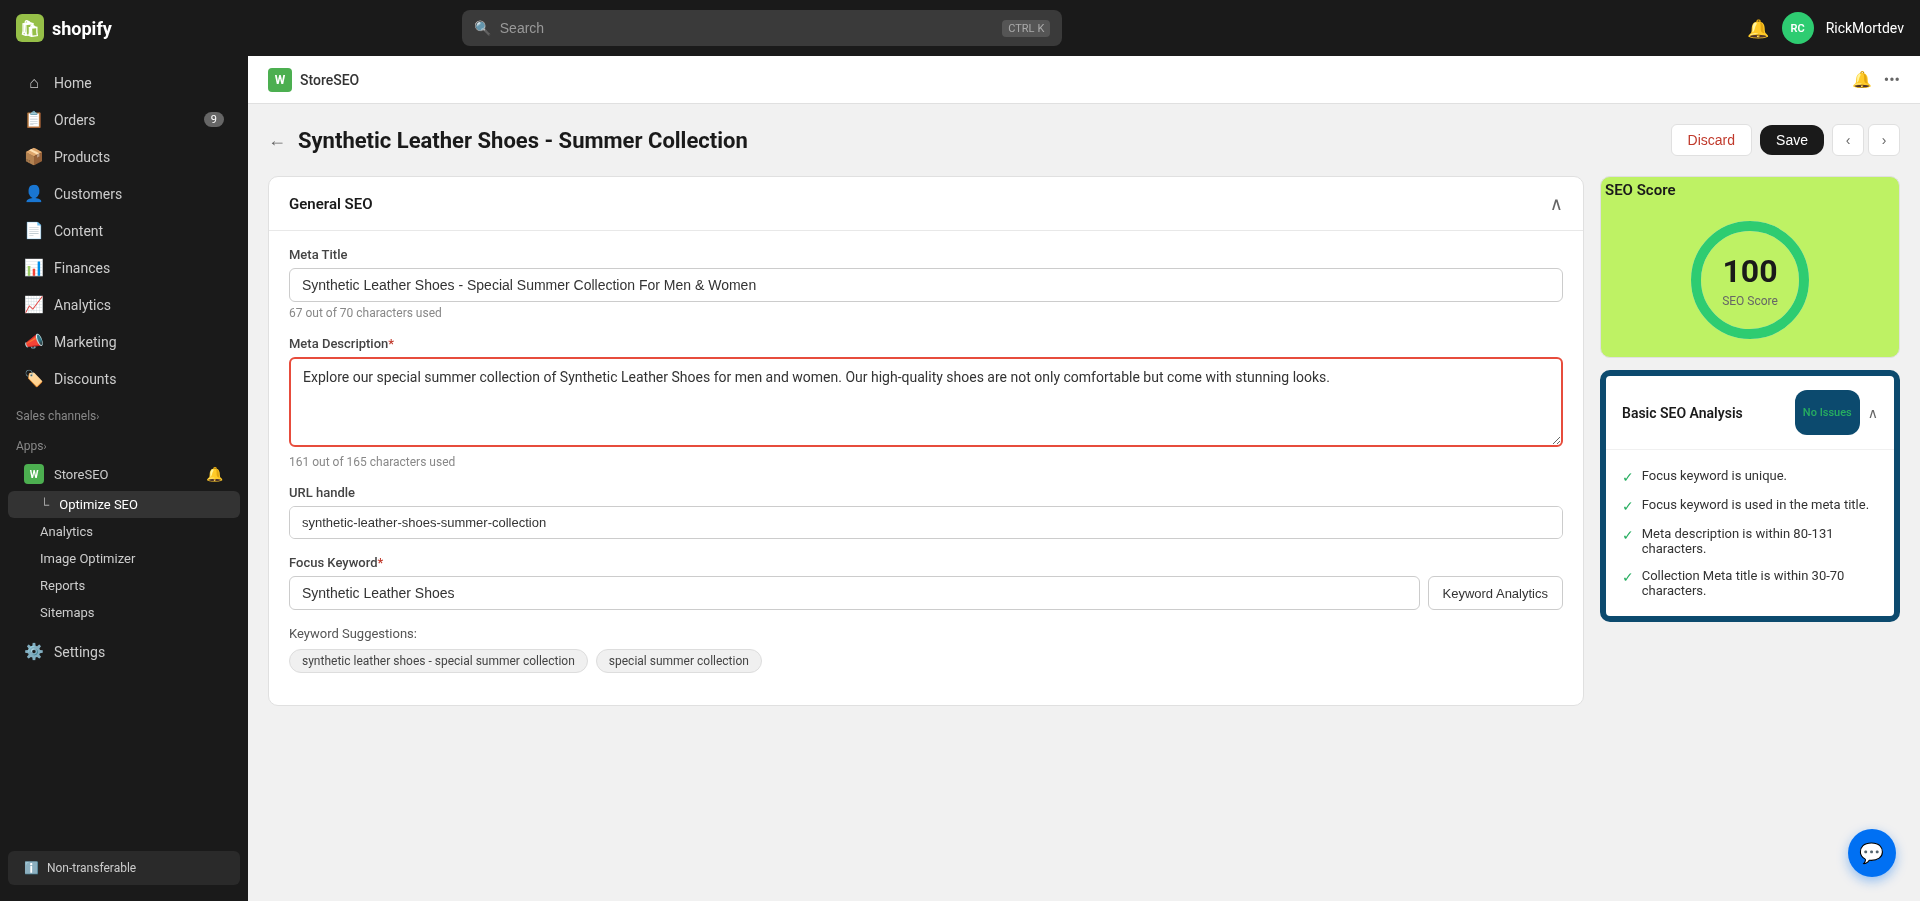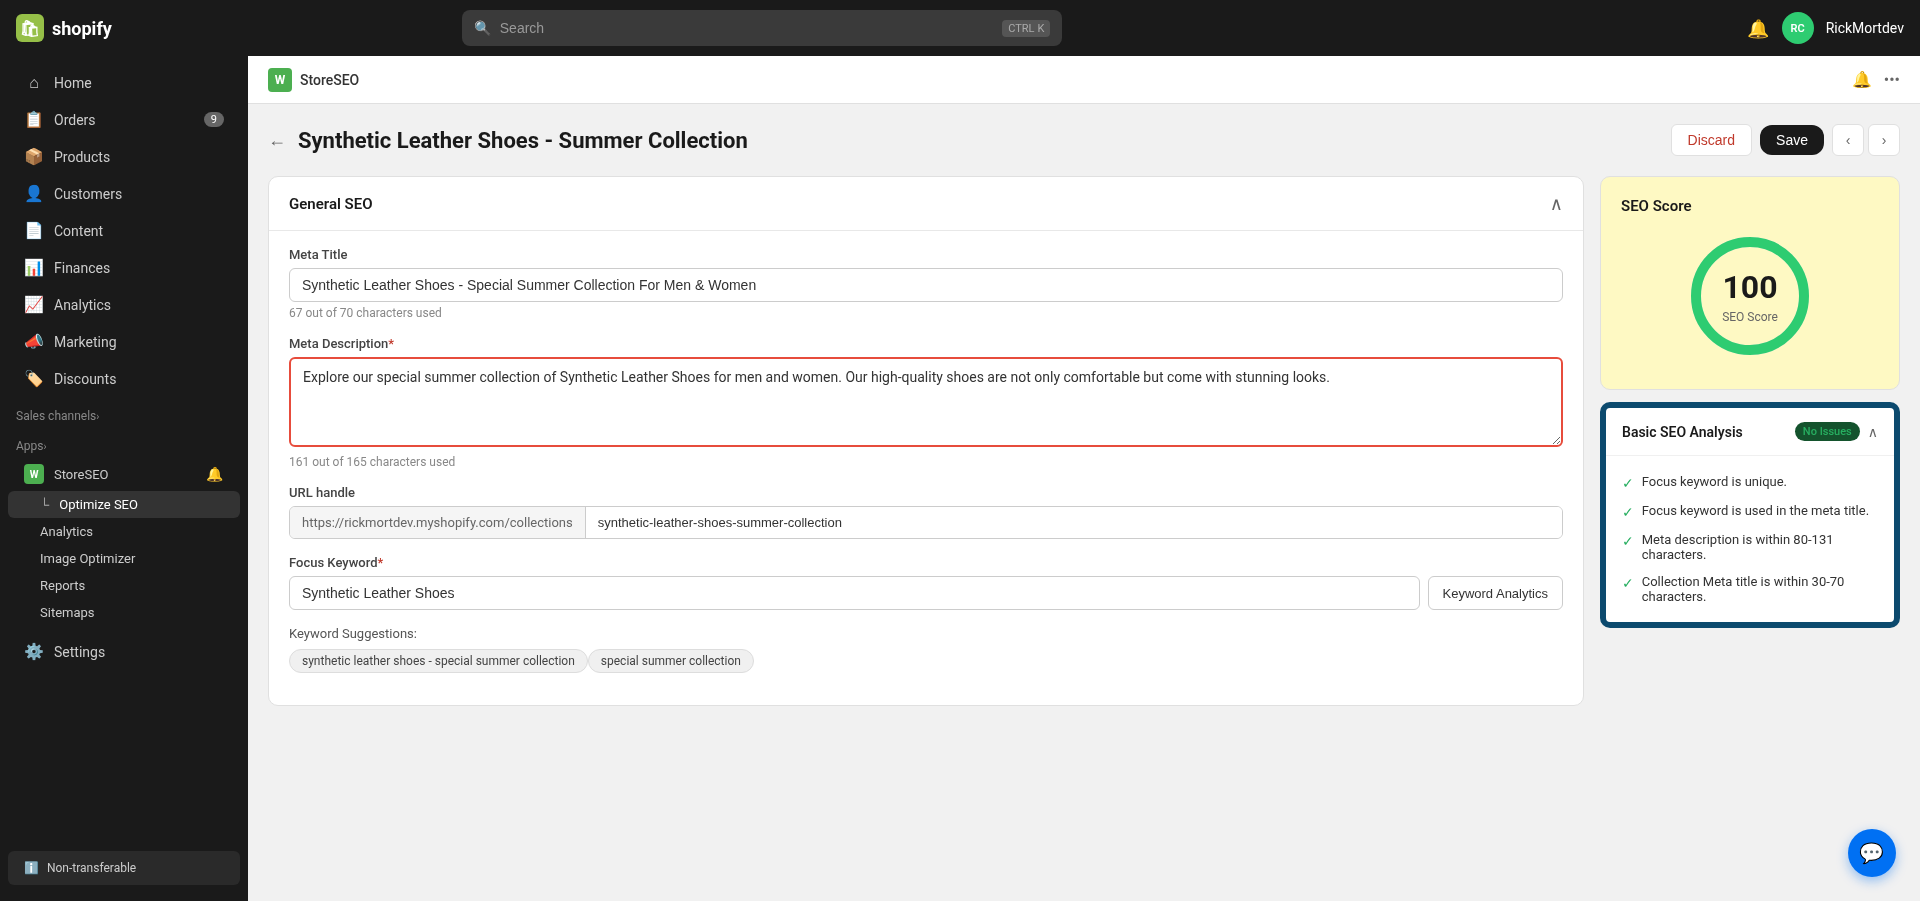--- a/index.html
+++ b/index.html
@@ -85,39 +85,39 @@
     .url-prefix { background: #f5f5f5; padding: 8px 12px; font-size: 13px; color: #666; border-right: 1px solid #ccc; white-space: nowrap; }
     .url-slug { flex: 1; border: none; outline: none; padding: 8px 12px; font-size: 13px; color: #333; }
 
     
     .keyword-row { display: flex; gap: 8px; align-items: stretch; }
     .keyword-input { flex: 1; border: 1px solid #ccc; border-radius: 6px; padding: 8px 12px; font-size: 14px; color: #333; outline: none; }
     .btn-keyword-analytics { padding: 8px 14px; background: white; border: 1px solid #ccc; border-radius: 6px; font-size: 13px; color: #333; cursor: pointer; white-space: nowrap; font-weight: 500; }
 
     
     .suggestions-label { font-size: 13px; color: #555; margin-bottom: 8px; }
-    .suggestions-row { display: flex; gap: 0; flex-wrap: wrap; }
+    .suggestions-row { display: flex; gap: 8px; flex-wrap: wrap; }
     .suggestion-tag { background: #f0f0f0; border: 1px solid #ddd; border-radius: 20px; padding: 4px 12px; font-size: 12px; color: #444; cursor: pointer; }
 
     
-    .seo-score-card { background: #fef9c3; border-radius: 10px; border: 1px solid #e0e0e0; padding: 20px; display: flex; flex-direction: column; align-items: center; }
+    .seo-score-card { background: #bef264; border-radius: 10px; border: 1px solid #e0e0e0; padding: 4px; display: flex; flex-direction: column; align-items: center; }
     .seo-score-title { font-size: 15px; font-weight: 600; color: #1a1a1a; align-self: flex-start; margin-bottom: 16px; }
     .score-circle-container { position: relative; width: 130px; height: 130px; margin: 0 auto 8px; }
     .score-circle-svg { width: 130px; height: 130px; transform: rotate(-90deg); }
     .score-circle-bg { fill: none; stroke: #e8e8e8; stroke-width: 10; }
     .score-circle-fg { fill: none; stroke: #2ecc71; stroke-width: 10; stroke-linecap: round; }
     .score-text { position: absolute; top: 50%; left: 50%; transform: translate(-50%, -50%); text-align: center; }
     .score-number { font-size: 32px; font-weight: 700; color: #1a1a1a; display: block; }
     .score-label { font-size: 12px; color: #666; }
 
     
     .analysis-card { background: white; border-radius: 10px; border: 6px solid #0c4a6e; }
     .analysis-header { display: flex; align-items: center; justify-content: space-between; padding: 14px 16px; border-bottom: 1px solid #f0f0f0; }
     .analysis-title { font-size: 14px; font-weight: 600; color: #1a1a1a; }
-    .badge-no-issues { background: #14532d; color: #27ae60; font-size: 11px; padding: 3px 8px; border-radius: 12px; font-weight: 500; }
+    .badge-no-issues { background: #0c4a6e; color: #27ae60; font-size: 11px; padding: 16px 8px; border-radius: 12px; font-weight: 500; }
     .analysis-body { padding: 12px 16px; }
     .analysis-item { display: flex; align-items: flex-start; gap: 8px; padding: 6px 0; font-size: 13px; color: #333; }
     .check-icon { color: #27ae60; font-size: 14px; flex-shrink: 0; margin-top: 1px; }
 
     
     .chat-bubble { position: fixed; bottom: 24px; right: 24px; width: 48px; height: 48px; background: #0070f3; border-radius: 50%; display: flex; align-items: center; justify-content: center; cursor: pointer; color: white; font-size: 20px; box-shadow: 0 4px 12px rgba(0,112,243,0.4); }
 
     .back-arrow { color: #666; font-size: 18px; cursor: pointer; }
   </style>
 </head>
@@ -278,21 +278,20 @@
                 <label class="form-label">
                   <span>Meta Description</span><span class="required">*</span>
                 </label>
                 <textarea class="form-textarea meta-desc-highlight" style="">Explore our special summer collection of Synthetic Leather Shoes for men and women. Our high-quality shoes are not only comfortable but come with stunning looks.</textarea>
                 <div class="char-count">161 out of 165 characters used</div>
               </div>
 
               <div class="form-group">
                 <label class="form-label">URL handle</label>
                 <div class="url-input-wrapper">
-                  <span class="url-prefix">https://rickmortdev.myshopify.com/collections</span>
                   <input class="url-slug" type="text" value="synthetic-leather-shoes-summer-collection" style="">
                 </div>
               </div>
 
               <div class="form-group">
                 <label class="form-label">
                   <span>Focus Keyword</span><span class="required">*</span>
                 </label>
                 <div class="keyword-row">
                   <input class="keyword-input" type="text" value="Synthetic Leather Shoes" style="">

